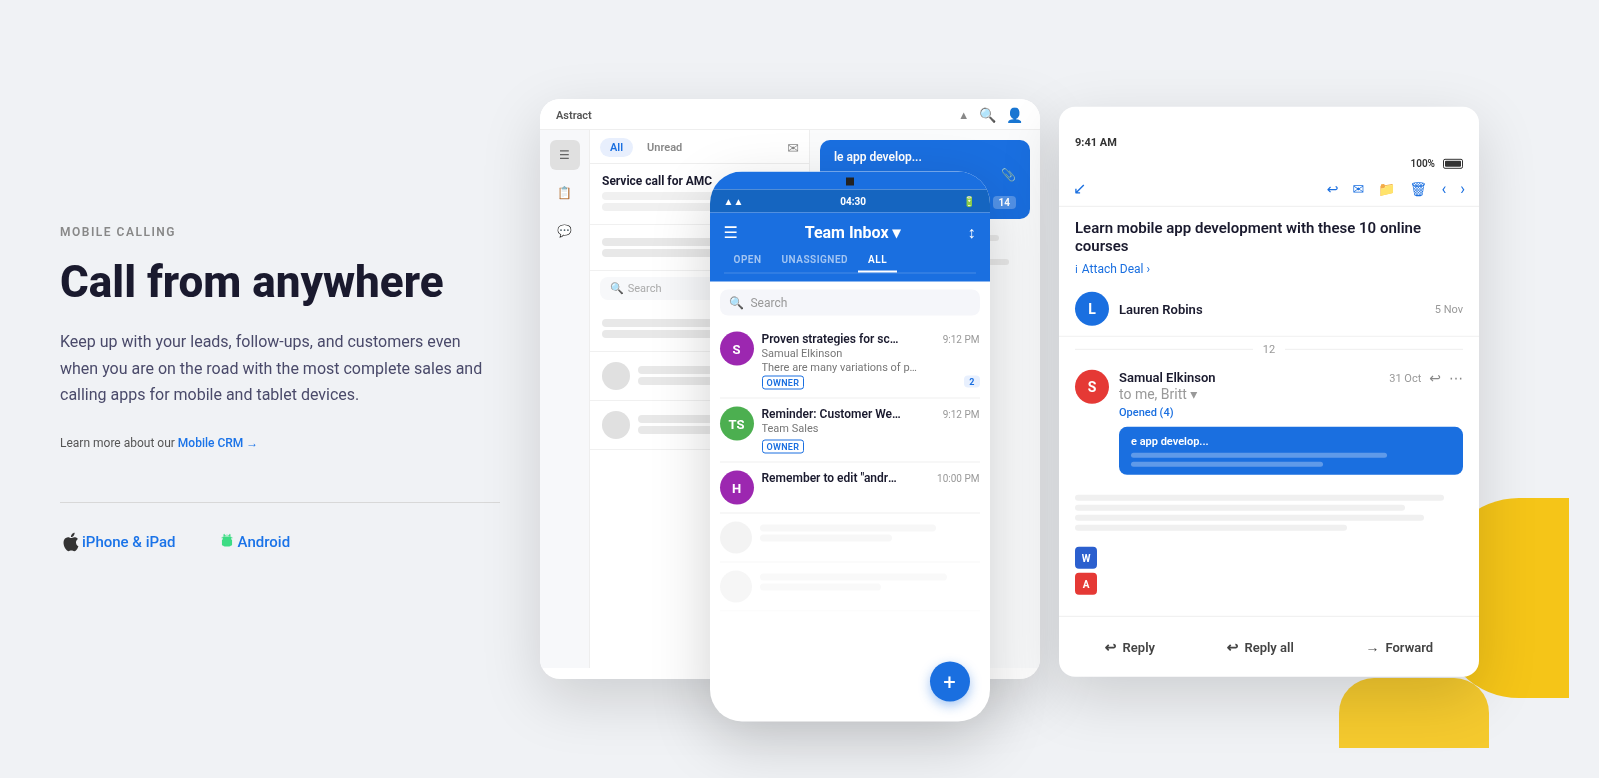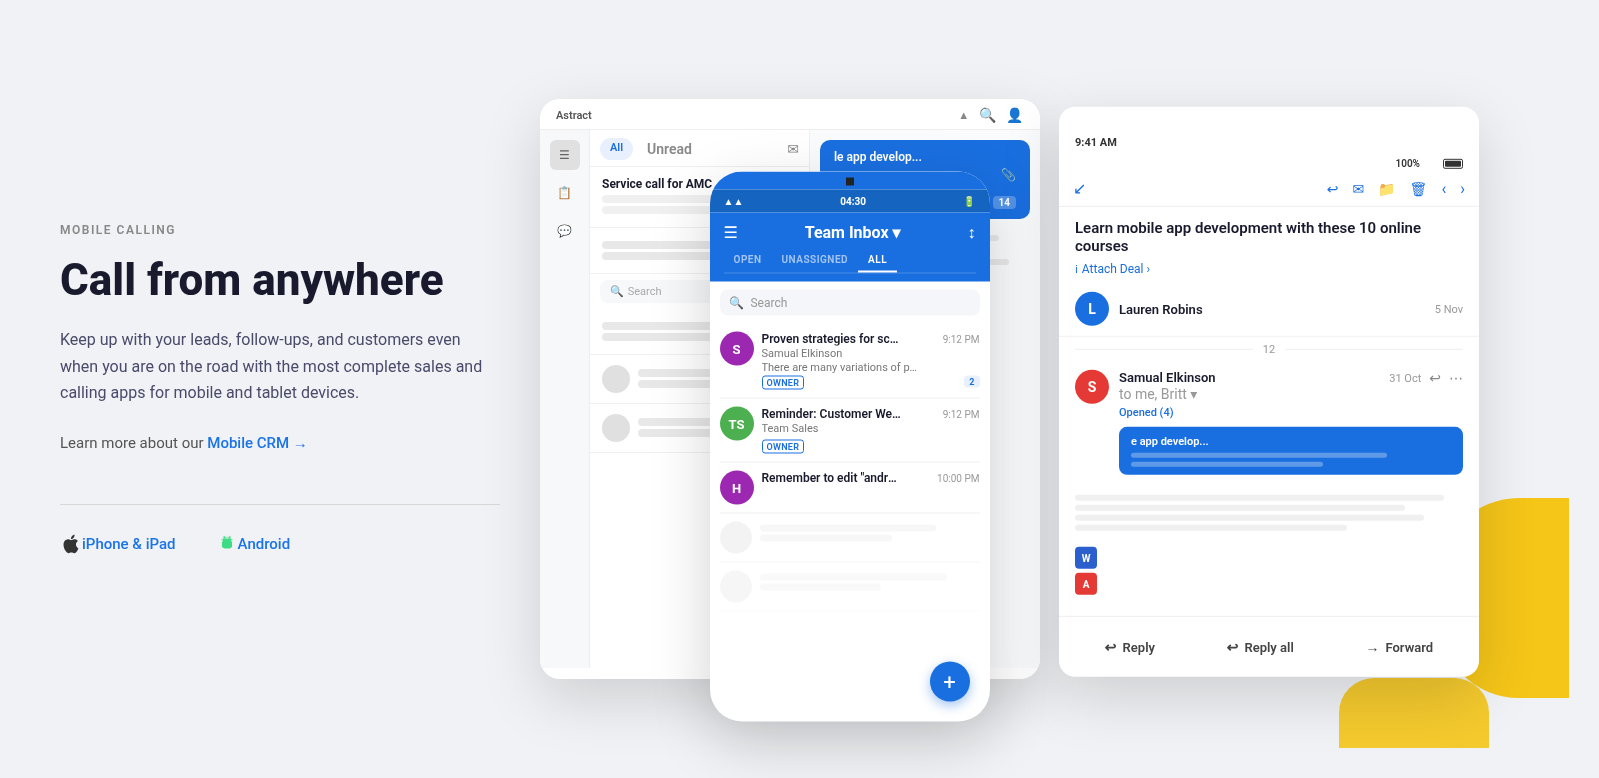--- a/index.html
+++ b/index.html
@@ -47,21 +47,21 @@
     }
 
     .description {
       font-size: 16px;
       color: #4a4a6a;
       line-height: 1.65;
       margin-bottom: 28px;
     }
 
     .learn-more {
-      font-size: 15px;
+      font-size: 12px;
       color: #555;
       margin-bottom: 52px;
     }
 
     .learn-more a {
       color: #1a73e8;
       text-decoration: none;
       font-weight: 500;
     }
 
@@ -575,21 +575,21 @@
           <div style="width:30px; height:30px; border-radius:6px; background:#e0e0e0; display:flex; align-items:center; justify-content:center; font-size:12px; color:#666;">☰</div>
           <div style="width:30px; height:30px; border-radius:6px; display:flex; align-items:center; justify-content:center; font-size:12px; color:#999;">📋</div>
           <div style="width:30px; height:30px; border-radius:6px; display:flex; align-items:center; justify-content:center; font-size:12px; color:#999;">💬</div>
         </div>
 
         <div style="width:220px; border-right:1px solid #eee; background:#fff; overflow:hidden;">
 
           <div style="display:flex; align-items:center; justify-content:space-between; padding:8px 10px 6px; border-bottom:1px solid #eee;">
             <div style="display:flex; gap:4px;">
               <div style="font-size:11px; font-weight:600; padding:3px 10px; border-radius:12px; background:#e8effd; color:#1a6fe0; cursor:pointer;">All</div>
-              <div style="font-size:14px; font-weight:600; padding:3px 10px; border-radius:12px; color:#888; cursor:pointer;">Unread</div>
+              <div style="font-size:11px; font-weight:600; padding:3px 10px; border-radius:12px; color:#888; cursor:pointer;">Unread</div>
             </div>
             <span style="font-size:14px; color:#888;">✉</span>
           </div>
 
           <div style="padding:10px 12px; border-bottom:1px solid #f0f0f0; cursor:pointer;">
             <div style="font-size:12px; font-weight:700; color:#1a1a2e; margin-bottom:4px;">Service call for AMC</div>
             <div class="phone-skeleton" style="height:8px; width:80%; background:#f0f0f0; border-radius:4px; margin:3px 0;"></div>
             <div class="phone-skeleton" style="height:8px; width:60%; background:#f0f0f0; border-radius:4px;"></div>
           </div>
 
@@ -747,21 +747,21 @@
         </div>
       </div>
 
       <div class="phone-fab">+</div>
     </div>
 
     <div class="email-detail-panel" style="position:absolute; right:60px; top:50%; transform:translateY(-46%); z-index:12; width:420px; height:570px; display:flex; flex-direction:column;">
 
       <div class="email-status-bar">
         <span style="font-weight:700;">9:41 AM</span>
-        <div style="display:flex; gap:23px; align-items:center;margin-top:43px;">
+        <div style="display:flex; gap:8px; align-items:center;margin-top:43px;">
           <span style="font-size:10px;">100%</span>
           <div style="display:flex; align-items:center;">
             <div style="width:20px; height:10px; border:1.5px solid #333; border-radius:2px; position:relative; display:flex; align-items:center;">
               <div style="background:#333; height:6px; width:90%; margin:0 1px; border-radius:1px;"></div>
             </div>
           </div>
         </div>
       </div>
 
       <div class="email-toolbar">

